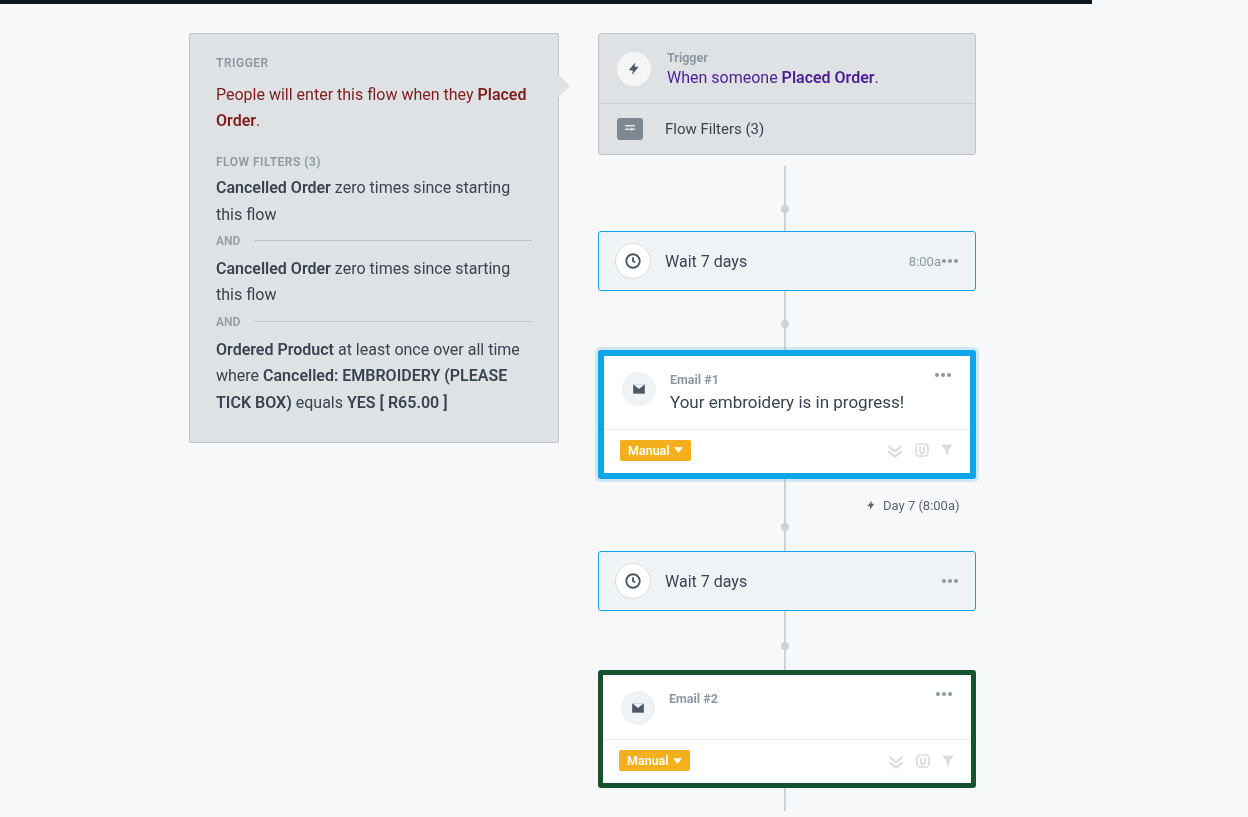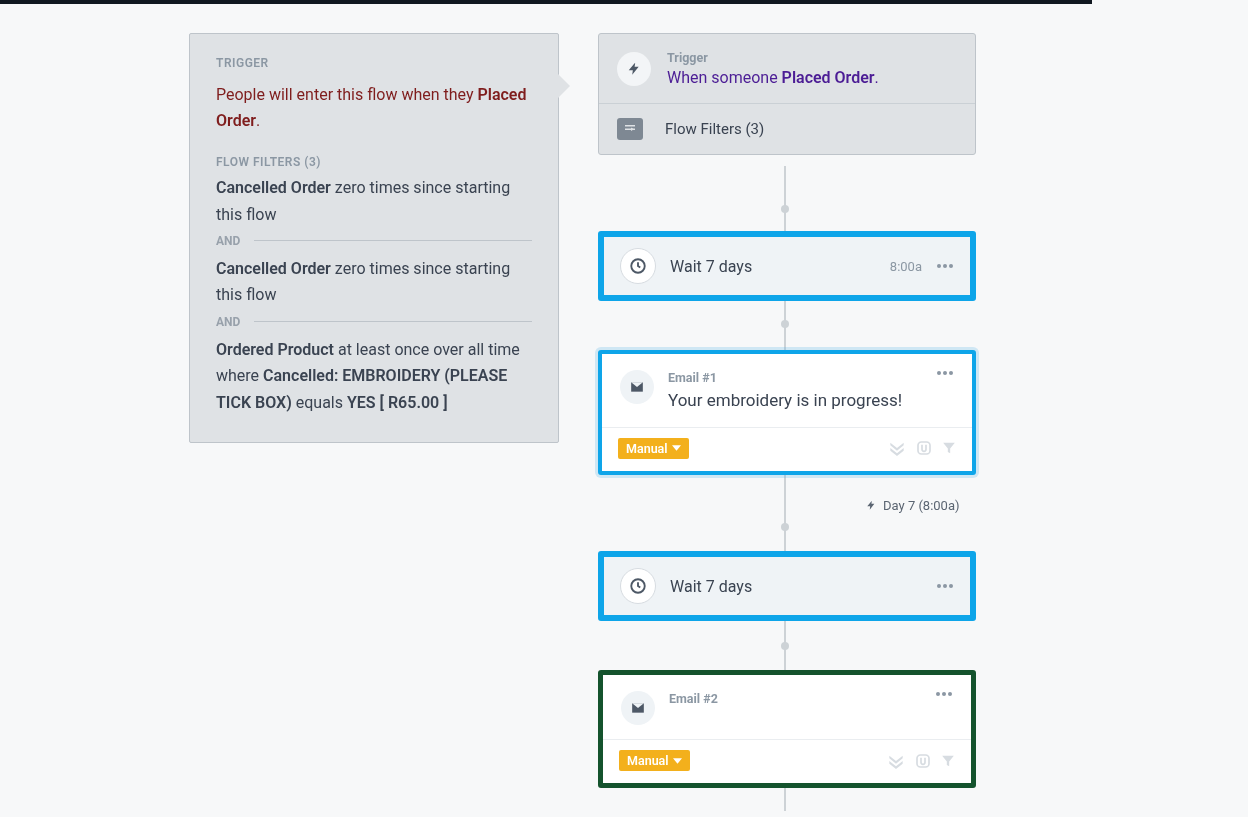--- a/index.html
+++ b/index.html
@@ -33,29 +33,29 @@
   .trigger-top .icon-circle{background:#F3F5F7;color:#4D5866;margin-right:16px;}
   .trigger-top .labels small{display:block;font-size:12.5px;color:#8B97A3;font-weight:700;}
   .trigger-top .labels .line{font-size:16px;color:#4c1d95;margin-top:3px;}
   .trigger-top .labels .line b{font-weight:600;}
   .trigger-divider{height:1px;background:#CAD0D5;}
   .trigger-bottom{display:flex;align-items:center;padding:14px 18px;}
   .trigger-bottom .ff-icon{width:26px;height:22px;border-radius:3px;background:#7E8893;display:flex;align-items:center;justify-content:center;color:#DFE2E5;margin-right:22px;}
   .trigger-bottom .ff-label{font-size:15px;color:#3A4351;}
 
   
-  .wait-card{background:#EFF3F6;border:6px solid #0ea5e9;padding:0 16px;}
+  .wait-card{background:#EFF3F6;border:1px solid #0ea5e9;padding:0 16px;}
   .wait-card .row{height:58px;}
   .wait-card .icon-circle{background:#fff;border:1px solid #D7DCE1;color:#4D5866;margin-right:14px;}
   .wait-card .wait-text{font-size:16px;color:#3A4351;flex:1;}
-  .wait-card .time{color:#8B97A3;font-size:13px;margin-right:14px;}
+  .wait-card .time{color:#8B97A3;font-size:13px;}
 
   
   .email-card{background:#fff;border:5px solid #14532d;}
-  .email-card.selected{border:4px solid #0ea5e9;box-shadow:0 0 0 3px rgba(86,179,230,.25);}
+  .email-card.selected{border:6px solid #0ea5e9;box-shadow:0 0 0 3px rgba(86,179,230,.25);}
   .email-top{display:flex;align-items:flex-start;padding:16px 18px 14px;}
   .email-top .icon-circle{background:#EFF3F6;color:#4D5866;margin-right:14px;}
   .email-top .labels{flex:1;}
   .email-top .labels small{display:block;font-size:12.5px;color:#8B97A3;font-weight:700;}
   .email-top .labels .line{font-size:17px;color:#3A4351;margin-top:4px;line-height:1.4;}
   .email-divider{height:1px;background:#EAEDF0;}
   .email-bottom{display:flex;align-items:center;justify-content:space-between;padding:10px 16px 12px;}
   .status-pill{display:inline-flex;align-items:center;background:#F3B01C;color:#fff;font-size:12.5px;font-weight:600;border-radius:2px;padding:3px 8px;}
   .status-pill svg{margin-left:4px;}
   .email-icons{display:flex;gap:10px;color:#D7DCE1;}

